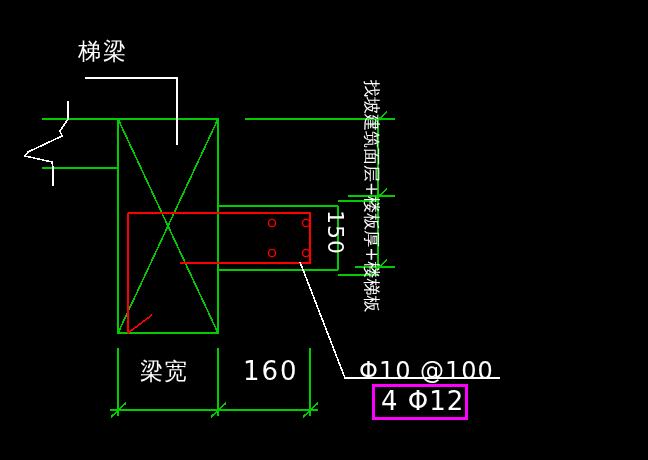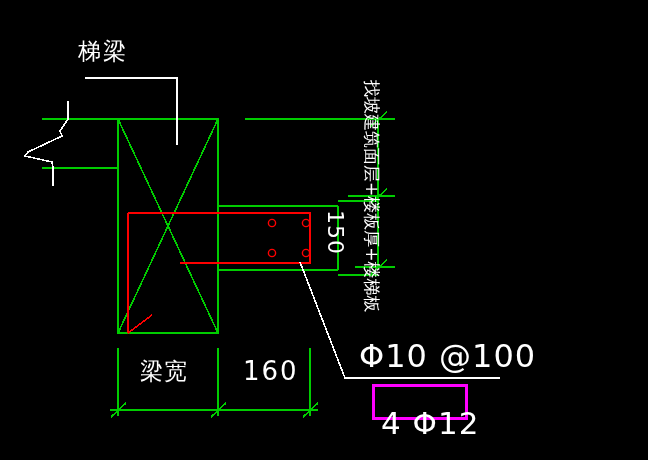--- a/index.html
+++ b/index.html
@@ -41,22 +41,22 @@
     transform-origin:left top;
     transform:rotate(90deg);
     letter-spacing:1px;
   }
 
   
   #lbl-liangkuan{left:140px;top:360px;font-size:23px;letter-spacing:1px;}
   #lbl-280{left:243px;top:358px;font-size:26px;letter-spacing:2px;}
 
   
-  #lbl-stirrup{left:359px;top:340px;font-size:32px;letter-spacing:1px;}
-  #lbl-mainbar{left:381px;top:408px;font-size:31px;letter-spacing:1px;}
+  #lbl-stirrup{left:359px;top:359px;font-size:24px;letter-spacing:1px;}
+  #lbl-mainbar{left:381px;top:388px;font-size:26px;letter-spacing:1px;}
 
   #box-mainbar{
     position:absolute;
     left:372px;top:384px;width:96px;height:36px;
     border:3px solid #ff00ff;
     box-sizing:border-box;
   }
 </style>
 </head>
 <body>

